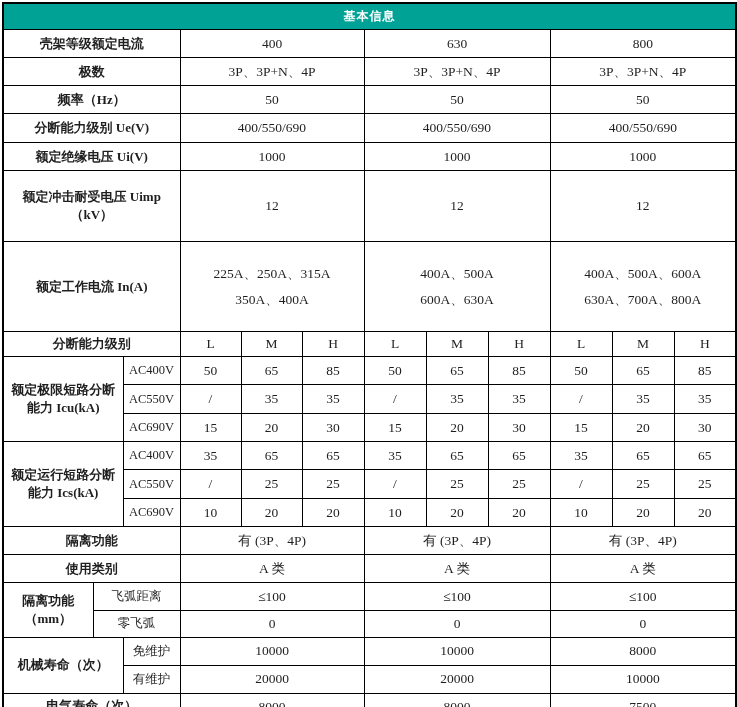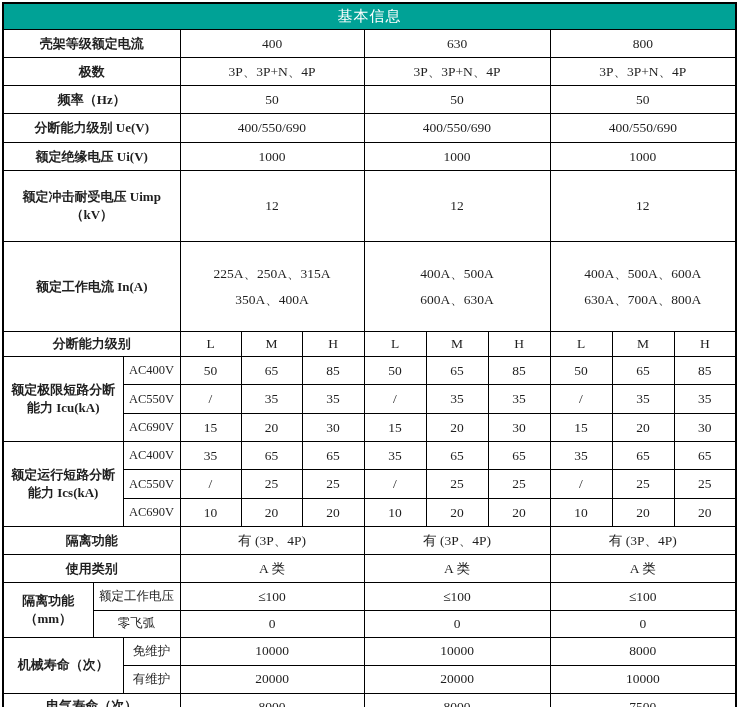--- a/index.html
+++ b/index.html
@@ -25,22 +25,22 @@
     border:1px solid var(--border);
     text-align:center;
     vertical-align:middle;
     padding:0 2px;
     font-size:13.5px;
     overflow:hidden;
   }
   tr.header-row td{
     background:var(--header-bg);
     color:var(--header-text);
-    font-size:15px;
-    font-weight:normal;
+    font-size:12px;
+    font-weight:bold;
     letter-spacing:1px;
     height:25px;
   }
   td.lbl{font-size:13px;font-weight:bold;}
   td.sub{font-size:12.5px;}
   td.val{white-space:pre-line;line-height:1.9;margin-top:20px;}
   td.num{font-size:13.5px;}
   .h25{height:25px}.h26{height:26px}.h28{height:28px}.h29{height:29px}
   .h30{height:22px}.h53{height:71px}.h90{height:90px}
 </style>
@@ -218,21 +218,21 @@
 
   <tr class="h28">
     <td class="lbl" colspan="3">使用类别</td>
     <td class="val" colspan="3">A 类</td>
     <td class="val" colspan="3">A 类</td>
     <td class="val" colspan="3">A 类</td>
   </tr>
 
   <tr class="h28">
     <td class="lbl" rowspan="2">隔离功能（mm）</td>
-    <td class="sub" colspan="2">额定工作电压</td>
+    <td class="sub" colspan="2">飞弧距离</td>
     <td class="val" colspan="3">≤100</td>
     <td class="val" colspan="3">≤100</td>
     <td class="val" colspan="3">≤100</td>
   </tr>
   <tr class="h26">
     <td class="sub" colspan="2">零飞弧</td>
     <td class="val" colspan="3">0</td>
     <td class="val" colspan="3">0</td>
     <td class="val" colspan="3">0</td>
   </tr>

